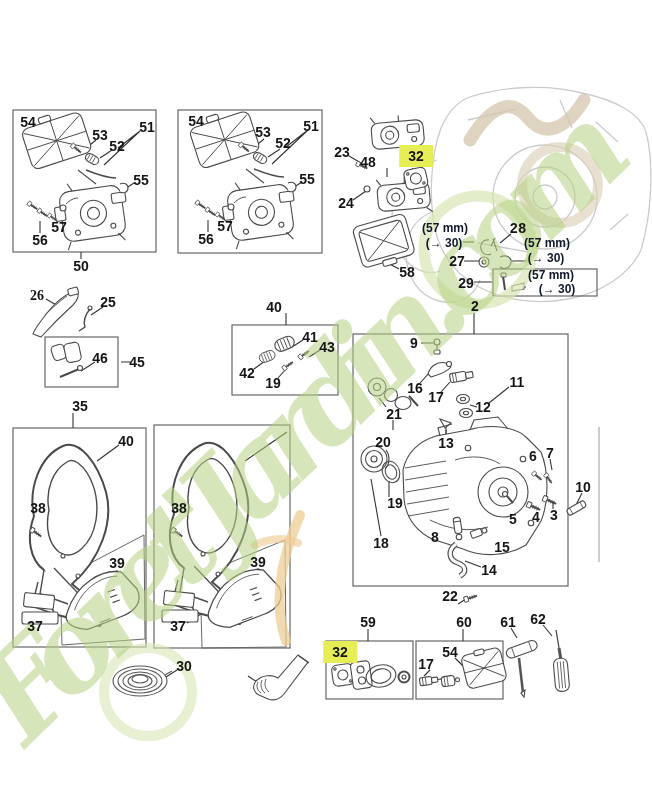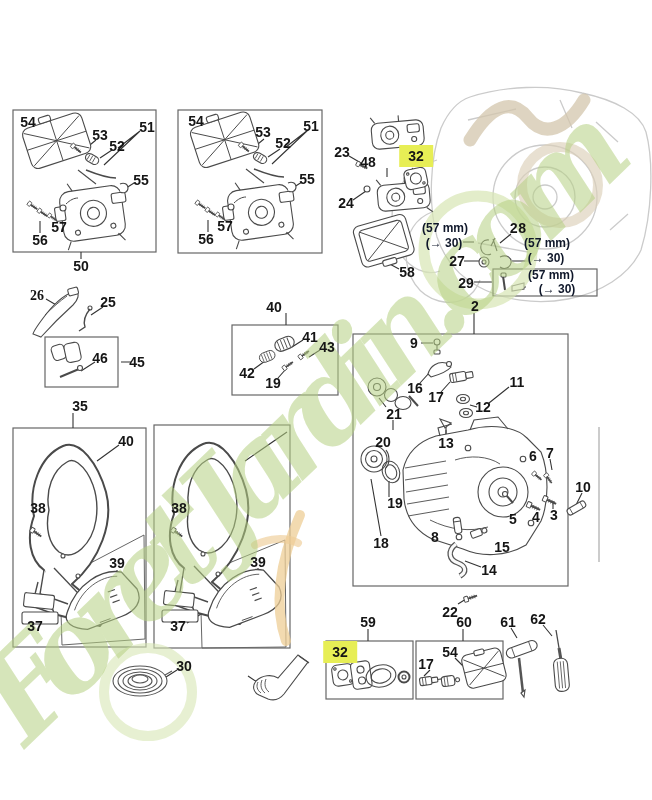--- a/index.html
+++ b/index.html
@@ -400,21 +400,21 @@
       <div class="callout" style="left: 583px; top: 487px;">10</div>
       <div class="callout" style="left: 80px; top: 406px;">35</div>
       <div class="callout" style="left: 126px; top: 441px;">40</div>
       <div class="callout" style="left: 38px; top: 508px;">38</div>
       <div class="callout" style="left: 117px; top: 563px;">39</div>
       <div class="callout" style="left: 35px; top: 626px;">37</div>
       <div class="callout" style="left: 179px; top: 508px;">38</div>
       <div class="callout" style="left: 258px; top: 562px;">39</div>
       <div class="callout" style="left: 178px; top: 626px;">37</div>
       <div class="callout" style="left: 184px; top: 666px;">30</div>
-      <div class="callout" style="left: 450px; top: 612px;">22</div>
+      <div class="callout" style="left: 450px; top: 596px;">22</div>
       <div class="callout" style="left: 368px; top: 622px;">59</div>
       <div class="callout hl" style="background: rgb(231, 238, 85); left: 340px; top: 652px;">32</div>
       <div class="callout" style="left: 464px; top: 622px;">60</div>
       <div class="callout" style="left: 426px; top: 664px;">17</div>
       <div class="callout" style="left: 450px; top: 652px;">54</div>
       <div class="callout" style="left: 508px; top: 622px;">61</div>
       <div class="callout" style="left: 538px; top: 619px;">62</div>
       <div class="ann" style="left: 445px; top: 228px;">(57 mm)</div>
       <div class="ann" style="left: 444px; top: 243px;">(→ 30)</div>
       <div class="ann" style="left: 547px; top: 243px;">(57 mm)</div>

